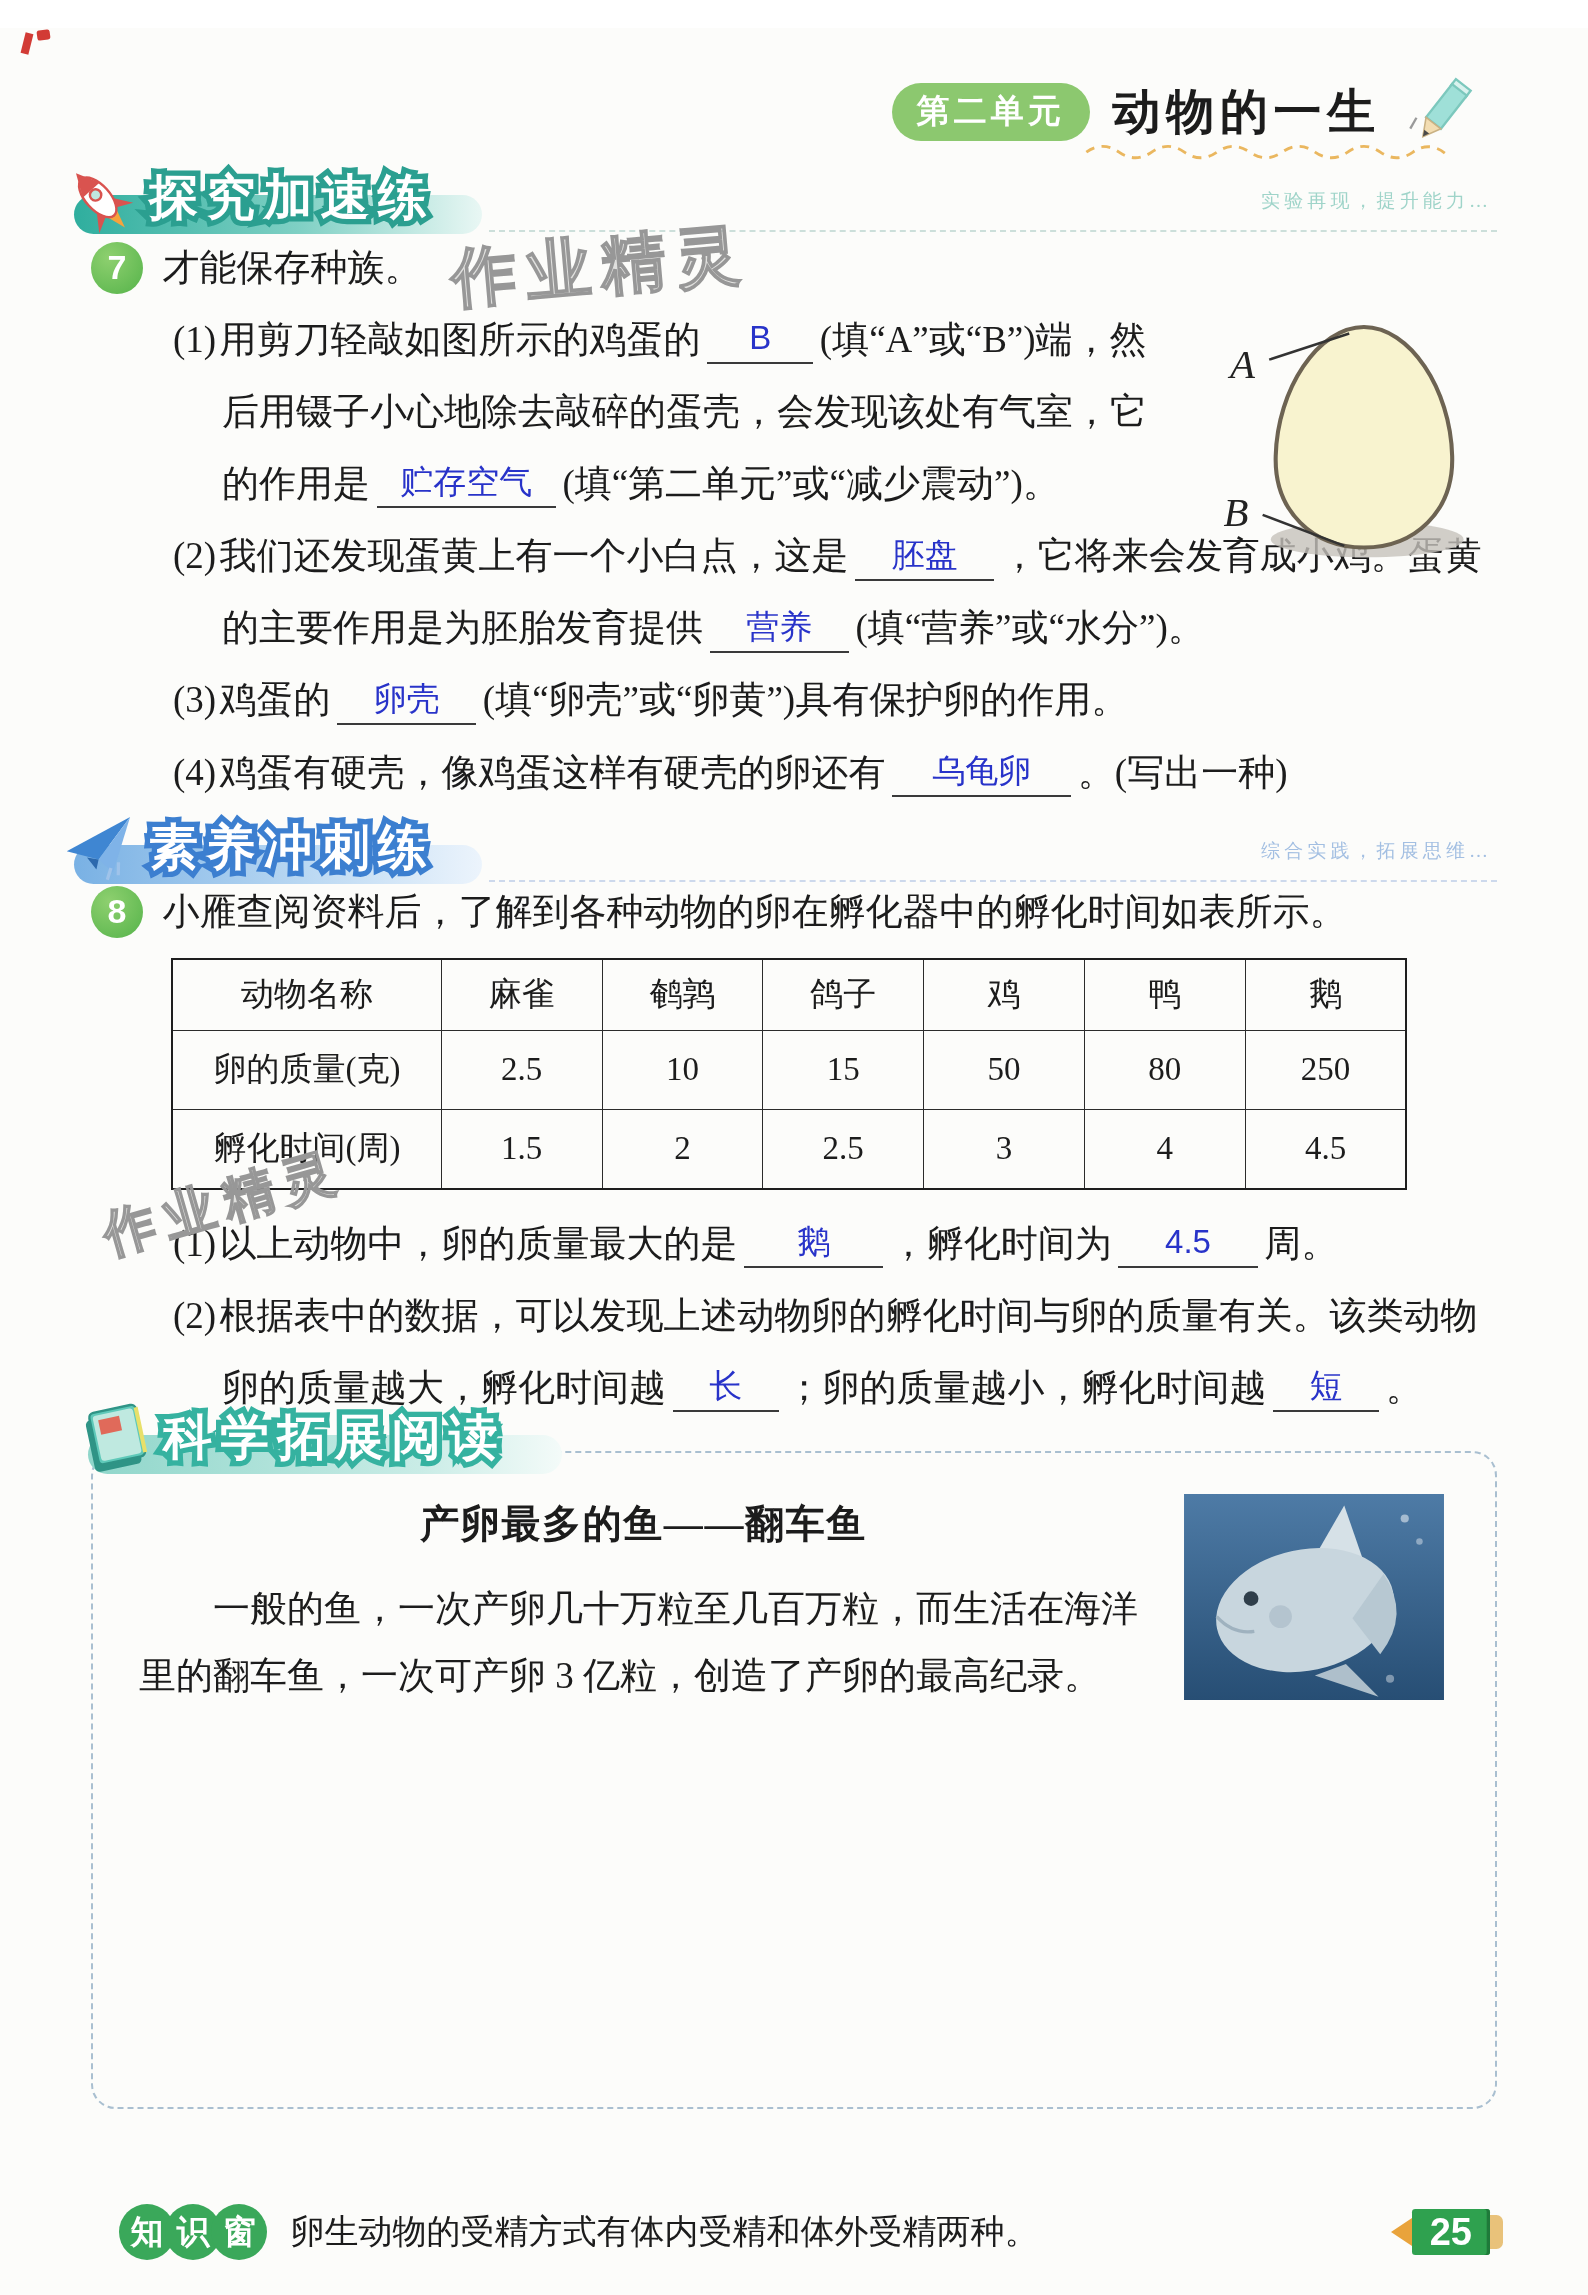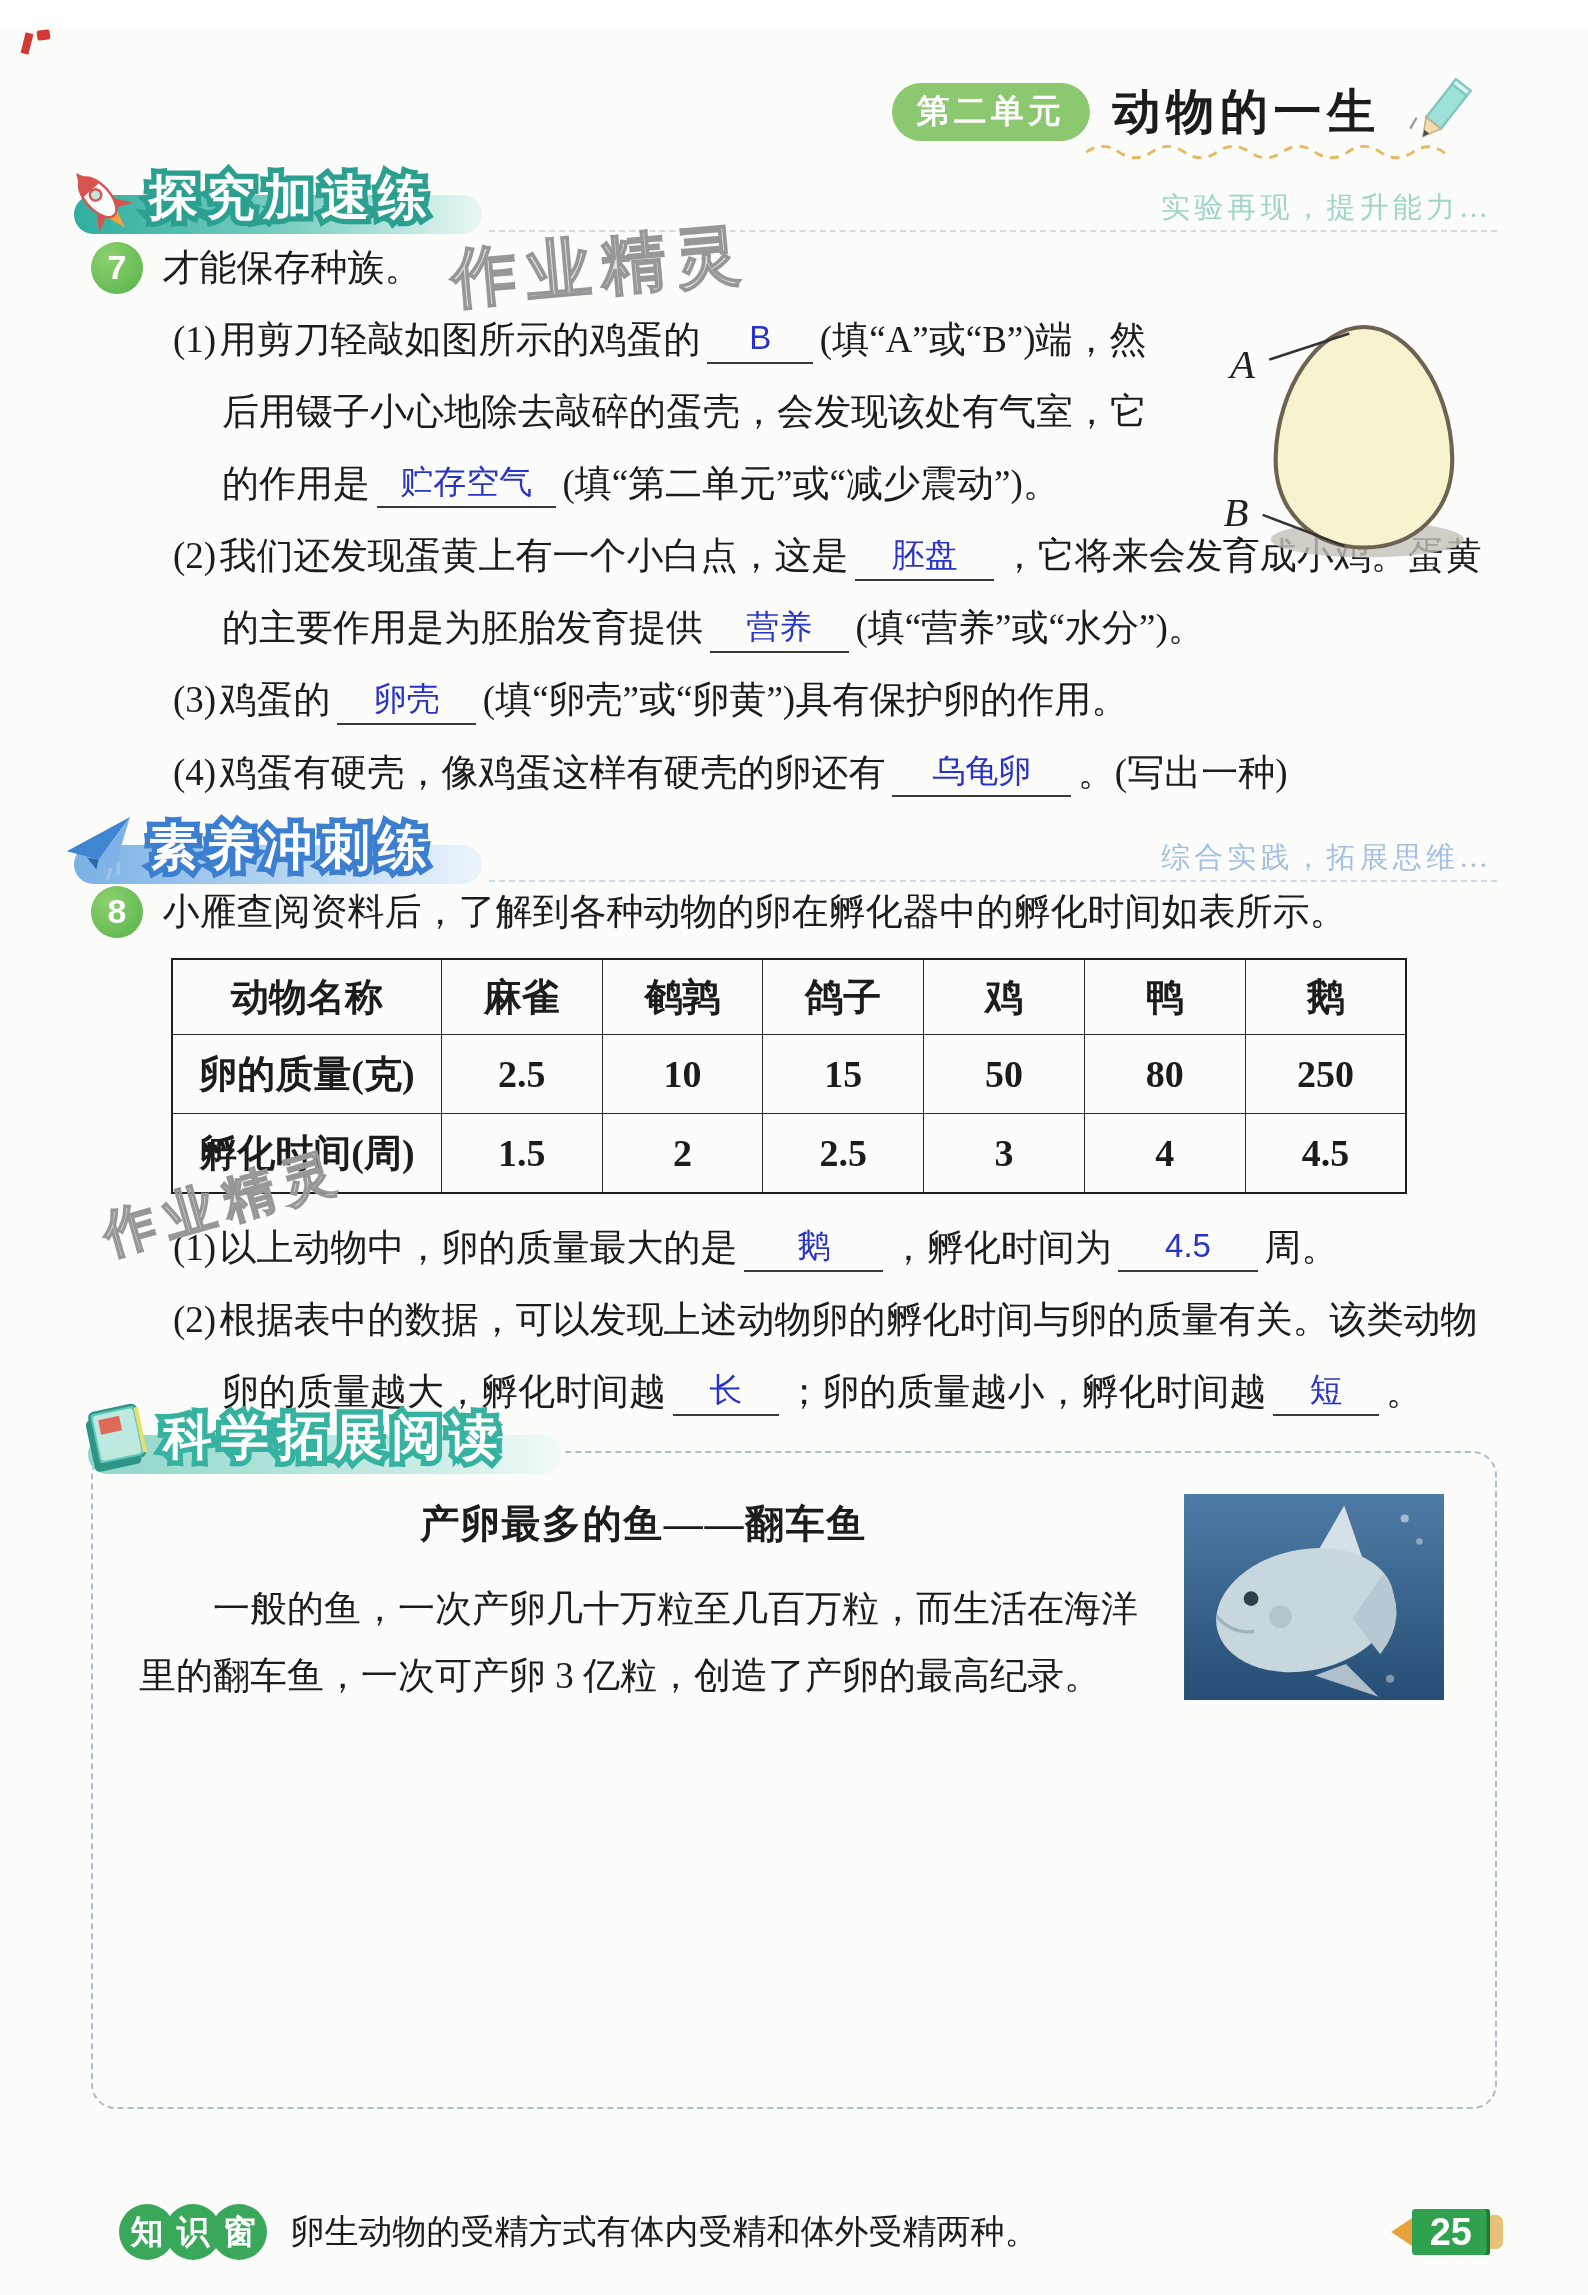--- a/index.html
+++ b/index.html
@@ -27,21 +27,21 @@
   #sec2 .sec-bar{background:linear-gradient(90deg,#79b1e4 0%,#b8d7f2 55%,#ecf4fc 100%);}
   #sec3 .sec-bar{background:linear-gradient(90deg,#8fd6ca 0%,#c9ece6 70%,#f4fbf9 100%);width:474px;}
   .sec-icon{position:absolute;left:-1.6px;top:-8.2px;}
   #sec3 .sec-icon{top:-13px;}
   .bubble{position:absolute;left:85px;top:-4.9px;font-family:"Liberation Sans",sans-serif;
           font-weight:bold;font-size:49px;letter-spacing:8.2px;white-space:nowrap;}
   .bubble .stroke{position:absolute;left:0;top:0;-webkit-text-stroke:10.6px #2b9f90;color:#2b9f90;}
   #sec2 .bubble .stroke{-webkit-text-stroke-color:#3c7fd0;color:#3c7fd0;}
   #sec3 .bubble .stroke{-webkit-text-stroke-color:#35b2a0;color:#35b2a0;}
   .bubble .fill{position:relative;color:#fff;}
-  .sec-cap{position:absolute;right:4.9px;top:18px;font-size:29px;letter-spacing:4.1px;}
+  .sec-cap{position:absolute;right:4.9px;top:18px;font-size:19px;letter-spacing:4.1px;}
   #sec1 .sec-cap{color:#9fd4c9;}
   #sec2 .sec-cap{color:#a3bfe2;}
   .sec-rule{position:absolute;left:425px;right:0;top:60px;border-top:2.5px dashed #ccdfda;}
   #sec2 .sec-rule{border-top-color:#cdd9ec;}
 
   
   .qblock{position:absolute;left:91px;right:91px;font-size:37px;line-height:1.95;z-index:2;}
   #q7{top:212px;} #q8{top:856px;}
   .qhead{display:flex;align-items:center;gap:19.6px;margin-bottom:8.2px;line-height:1.5;}
   .qnum{flex:0 0 auto;width:52px;height:52px;border-radius:50%;
@@ -58,21 +58,21 @@
   .blank{display:inline-block;border-bottom:2.5px solid #3a3a3a;text-align:center;
          margin:0 6.5px;padding:0 8.2px;text-indent:0;line-height:1.2;vertical-align:baseline;}
   .blank .ans{font-family:"Liberation Sans",sans-serif;font-size:33px;color:#2833c9;position:relative;top:-2.5px;}
   .b-sm{min-width:90px;} .b-md{min-width:123px;} .b-lg{min-width:163px;}
 
   
   .egg-fig{position:absolute;top:281px;right:95px;width:281px;height:250px;z-index:3;}
 
   
   .htable{border-collapse:collapse;margin:18px 0 18px 80px;border:2.5px solid #1e1e1e;}
-  .htable td{border:1.6px solid #2b2b2b;text-align:center;font-size:38px;font-weight:bold;padding:0 11.4px;}
+  .htable td{border:1.6px solid #2b2b2b;text-align:center;font-size:33px;font-weight:normal;padding:0 11.4px;}
   .htable .c0{width:245px;} .htable .c{width:137px;}
   .htable tr.hrow td{height:70px;}
   .htable tr.drow td{height:78px;}
 
   
   .read-box{position:absolute;left:91px;right:91px;top:1423px;height:658px;box-sizing:border-box;
             border:2.5px dashed #a9bfd0;border-radius:24.5px;padding:36px 46px 19.6px 46px;
             font-size:37px;line-height:1.82;z-index:1;font-family:Liberation Serif, serif;}
   .read-title{text-align:center;font-weight:bold;font-size:39px;letter-spacing:1.6px;margin:8.2px 0 23px;line-height:1.4;}
   .fish-fig{float:right;width:260px;height:206px;margin:4.9px 4.9px 14.7px 36px;}

